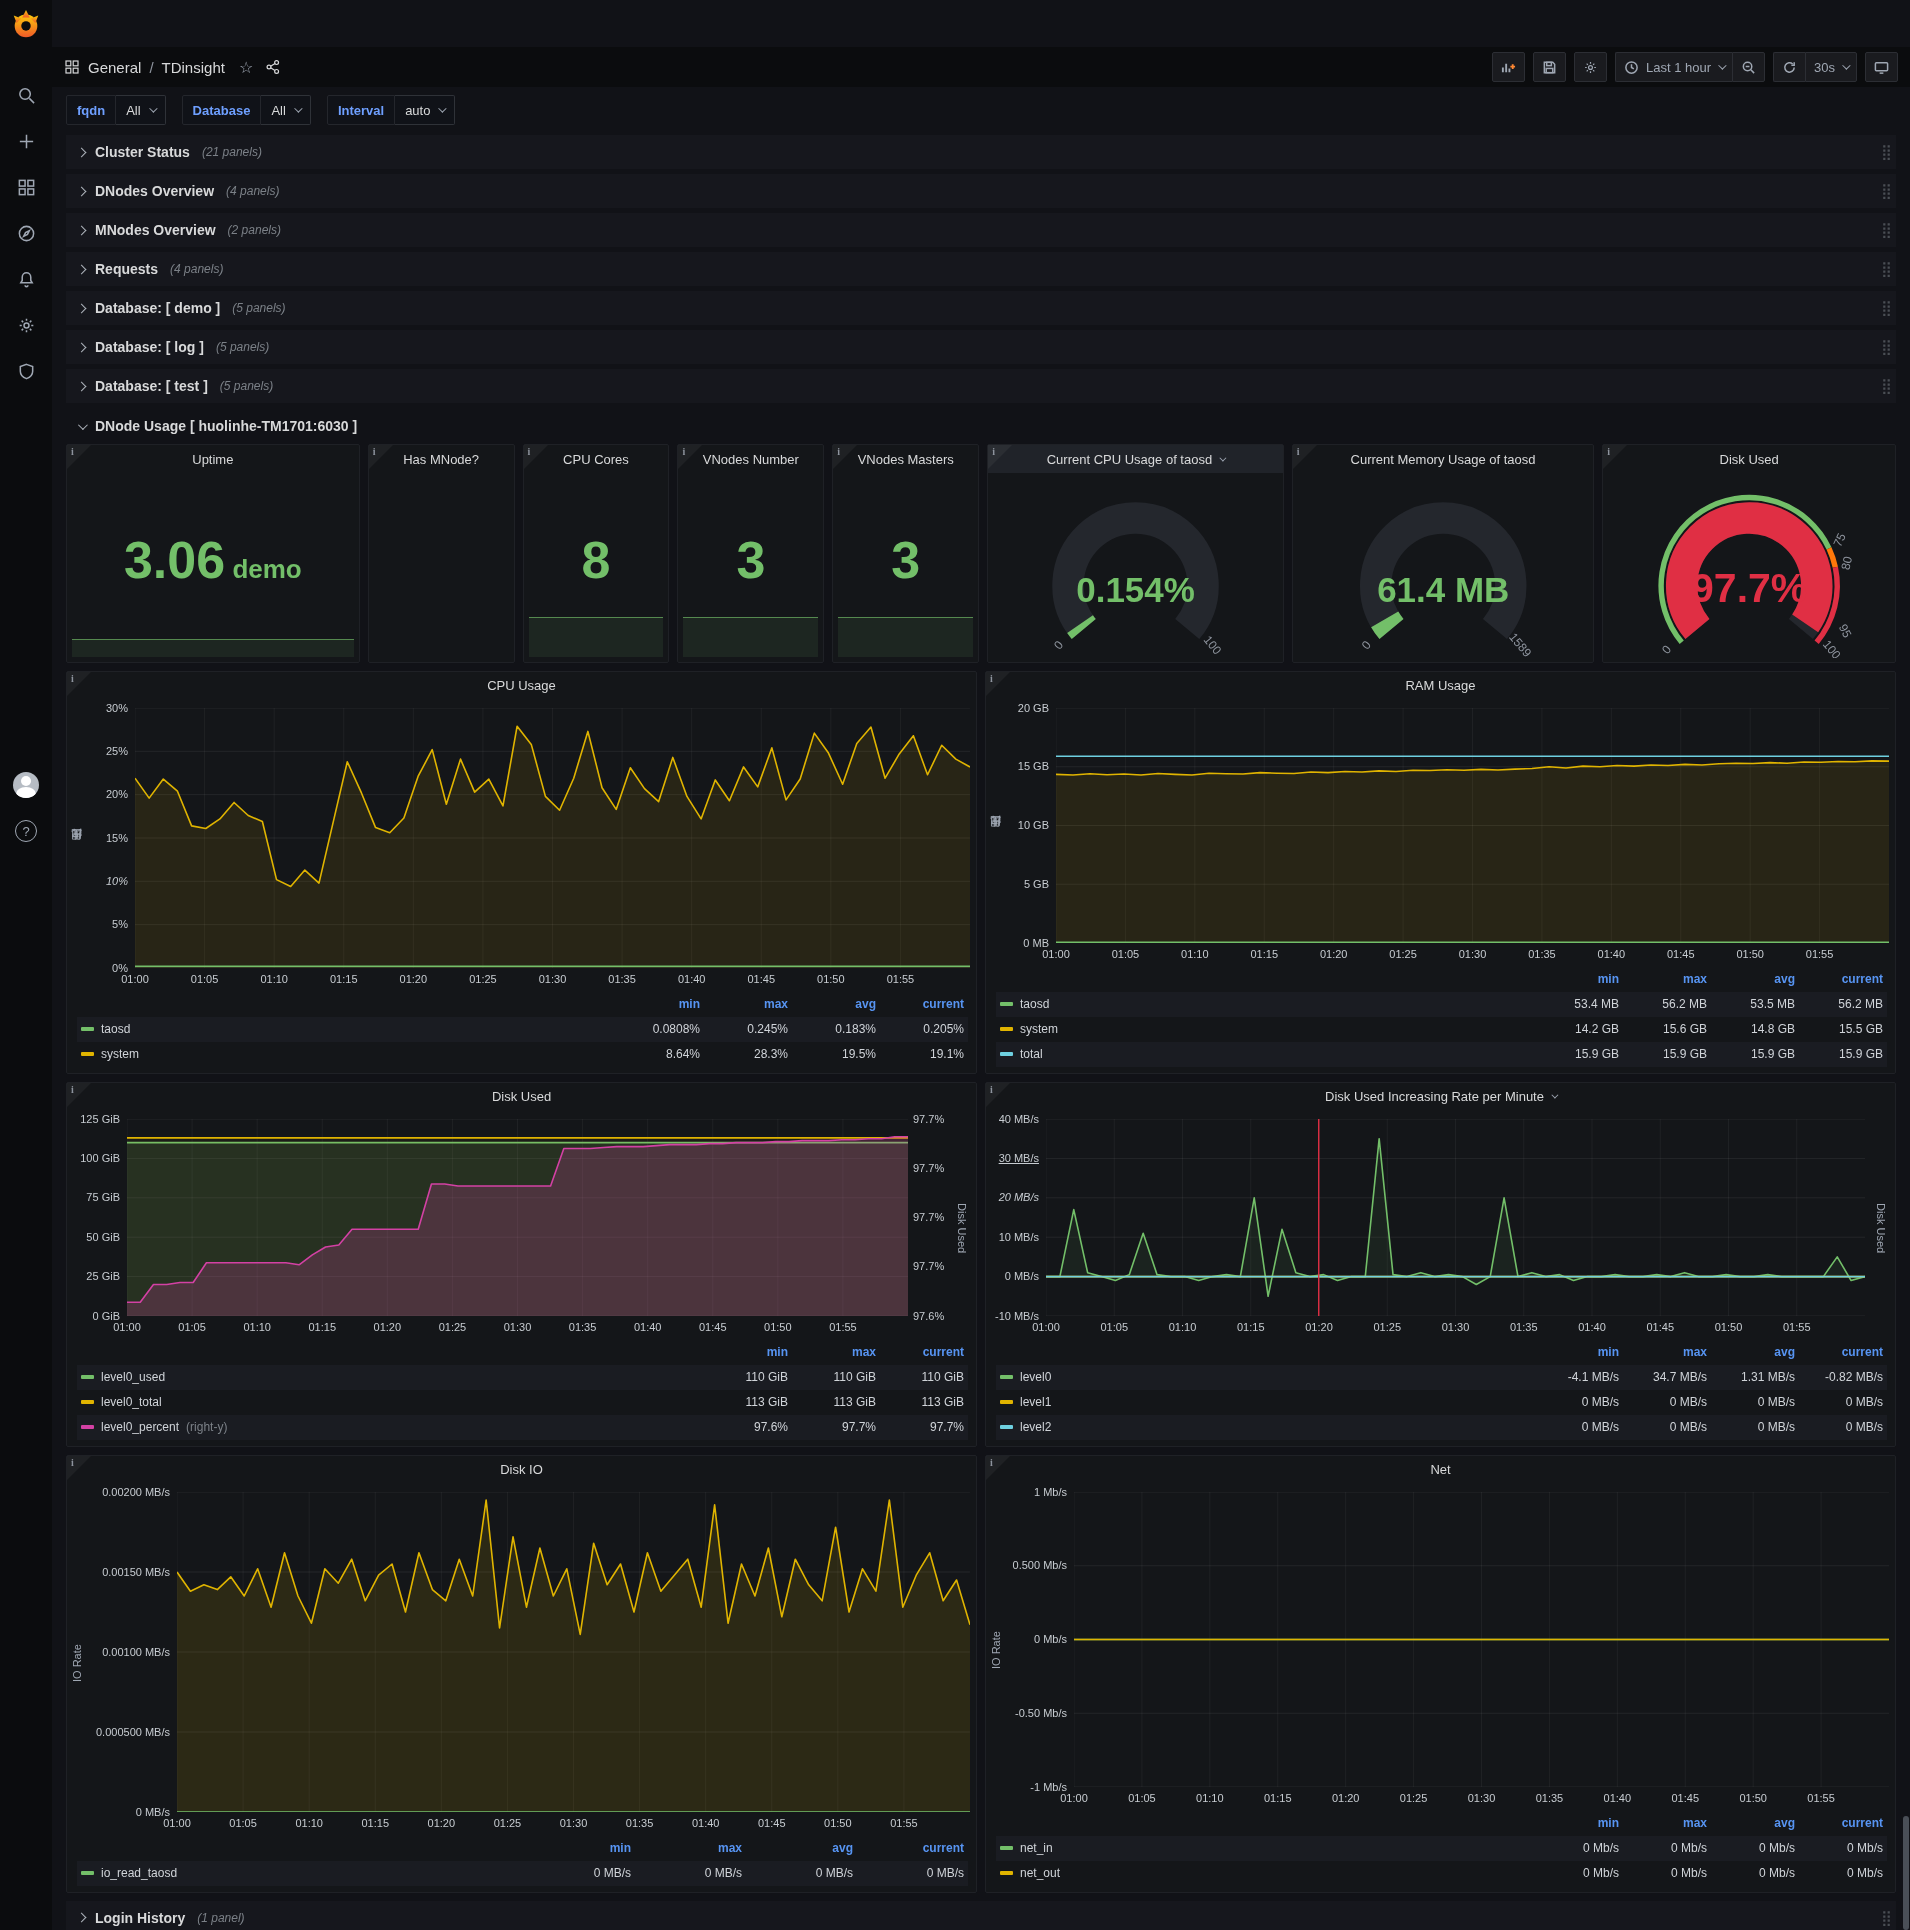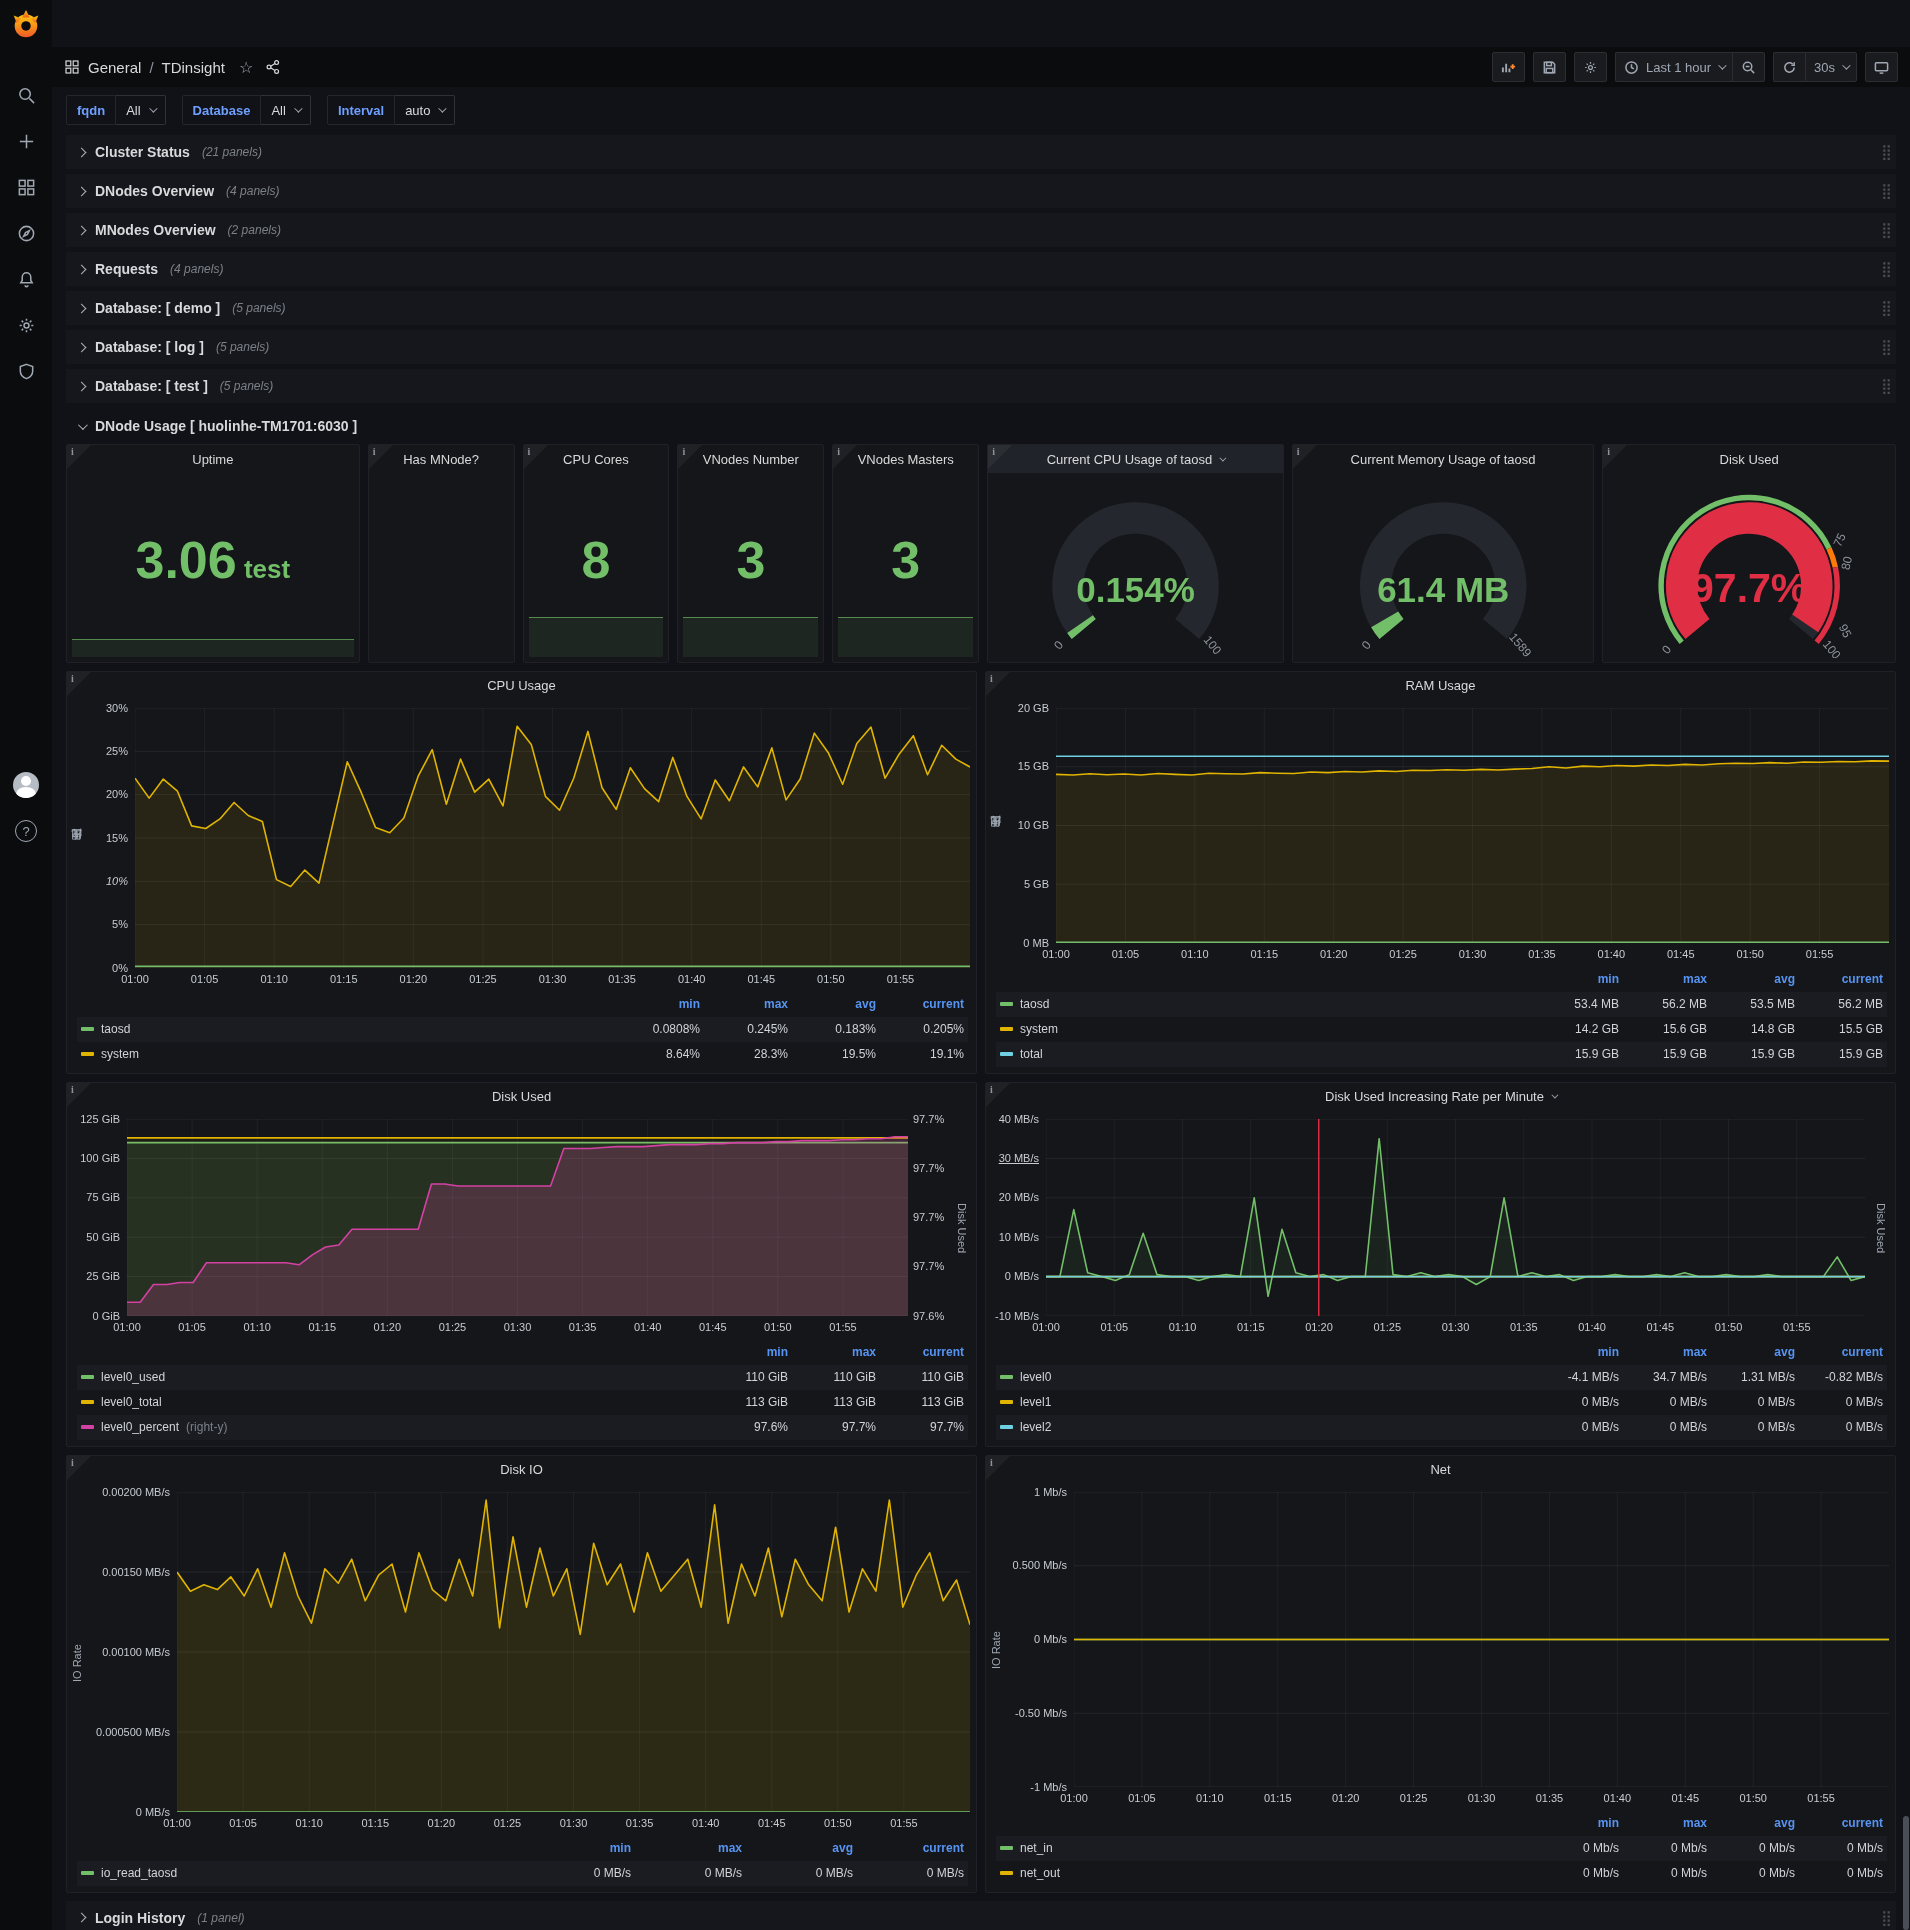--- a/index.html
+++ b/index.html
@@ -303,21 +303,21 @@
     </div>
 
     <div class="stats-row">
         <div class="panel">
           <span class="icorner"></span>
           <span class="icorner-i">i</span>
           <div class="p-head">
             <span>Uptime</span>
           </div>
           <div class="stat-body">
-            <div class="stat-val">3.06<span class="stat-suffix"> test</span></div>
+            <div class="stat-val">3.06<span class="stat-suffix"> demo</span></div>
             <div class="spark" style="height: 18px;"></div>
           </div>
         </div>
         <div class="panel">
           <span class="icorner"></span>
           <span class="icorner-i">i</span>
           <div class="p-head">
             <span>Has MNode?</span>
           </div>
         </div>
@@ -687,21 +687,21 @@
           <span class="icorner"></span>
           <span class="icorner-i">i</span>
           <div class="p-head">
             <span>Disk Used Increasing Rate per Minute</span>
             <span class="chev"></span>
           </div>
           <div class="chart-body">
             <div class="ygutter" style="width: 58px;">
               <span class="ytick" style="top: calc(0% + 0px);">40 MB/s</span>
               <span class="ytick" style="top: calc(20% - 4.4px); text-decoration: underline;">30 MB/s</span>
-              <span class="ytick" style="top: calc(40% - 8.8px);">20 MB/s</span>
+              <span class="ytick" style="top: calc(40% - 8.8px); font-style: italic;">20 MB/s</span>
               <span class="ytick" style="top: calc(60% - 13px);">10 MB/s</span>
               <span class="ytick" style="top: calc(80% - 17.5px);">0 MB/s</span>
               <span class="ytick" style="top: calc(100% - 22px);">-10 MB/s</span>
             </div>
             <div class="plot-col">
               <div class="plot">
                 <svg viewBox="0 0 1000 360" preserveAspectRatio="none">
                   <line x1="0" y1="0" x2="1000" y2="0" stroke="rgba(255,255,255,0.07)" stroke-width="1" vector-effect="non-scaling-stroke"></line>
                   <line x1="0" y1="72" x2="1000" y2="72" stroke="rgba(255,255,255,0.07)" stroke-width="1" vector-effect="non-scaling-stroke"></line>
                   <line x1="0" y1="144" x2="1000" y2="144" stroke="rgba(255,255,255,0.07)" stroke-width="1" vector-effect="non-scaling-stroke"></line>

